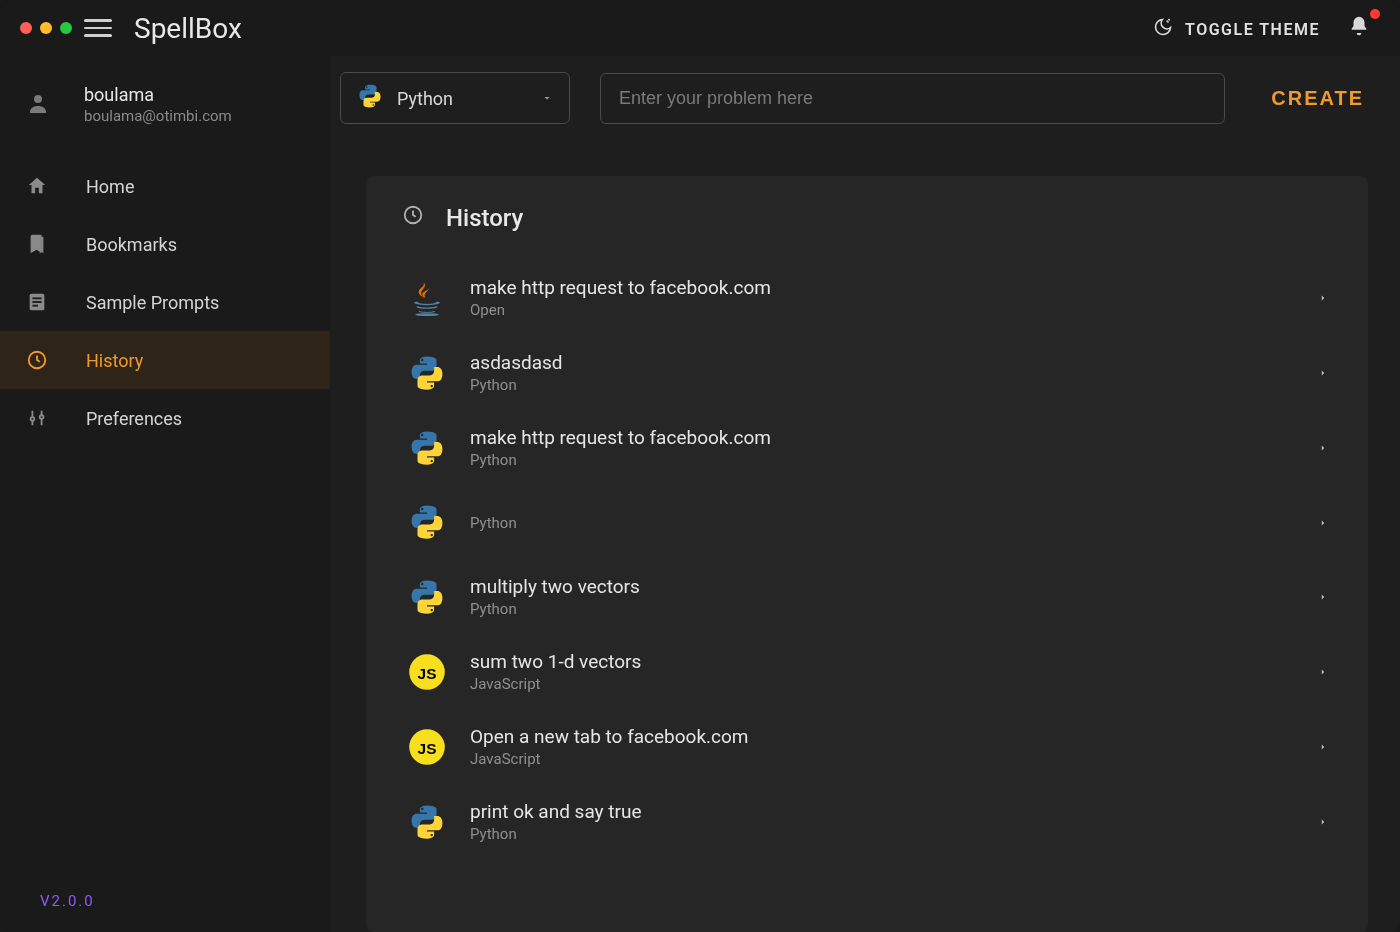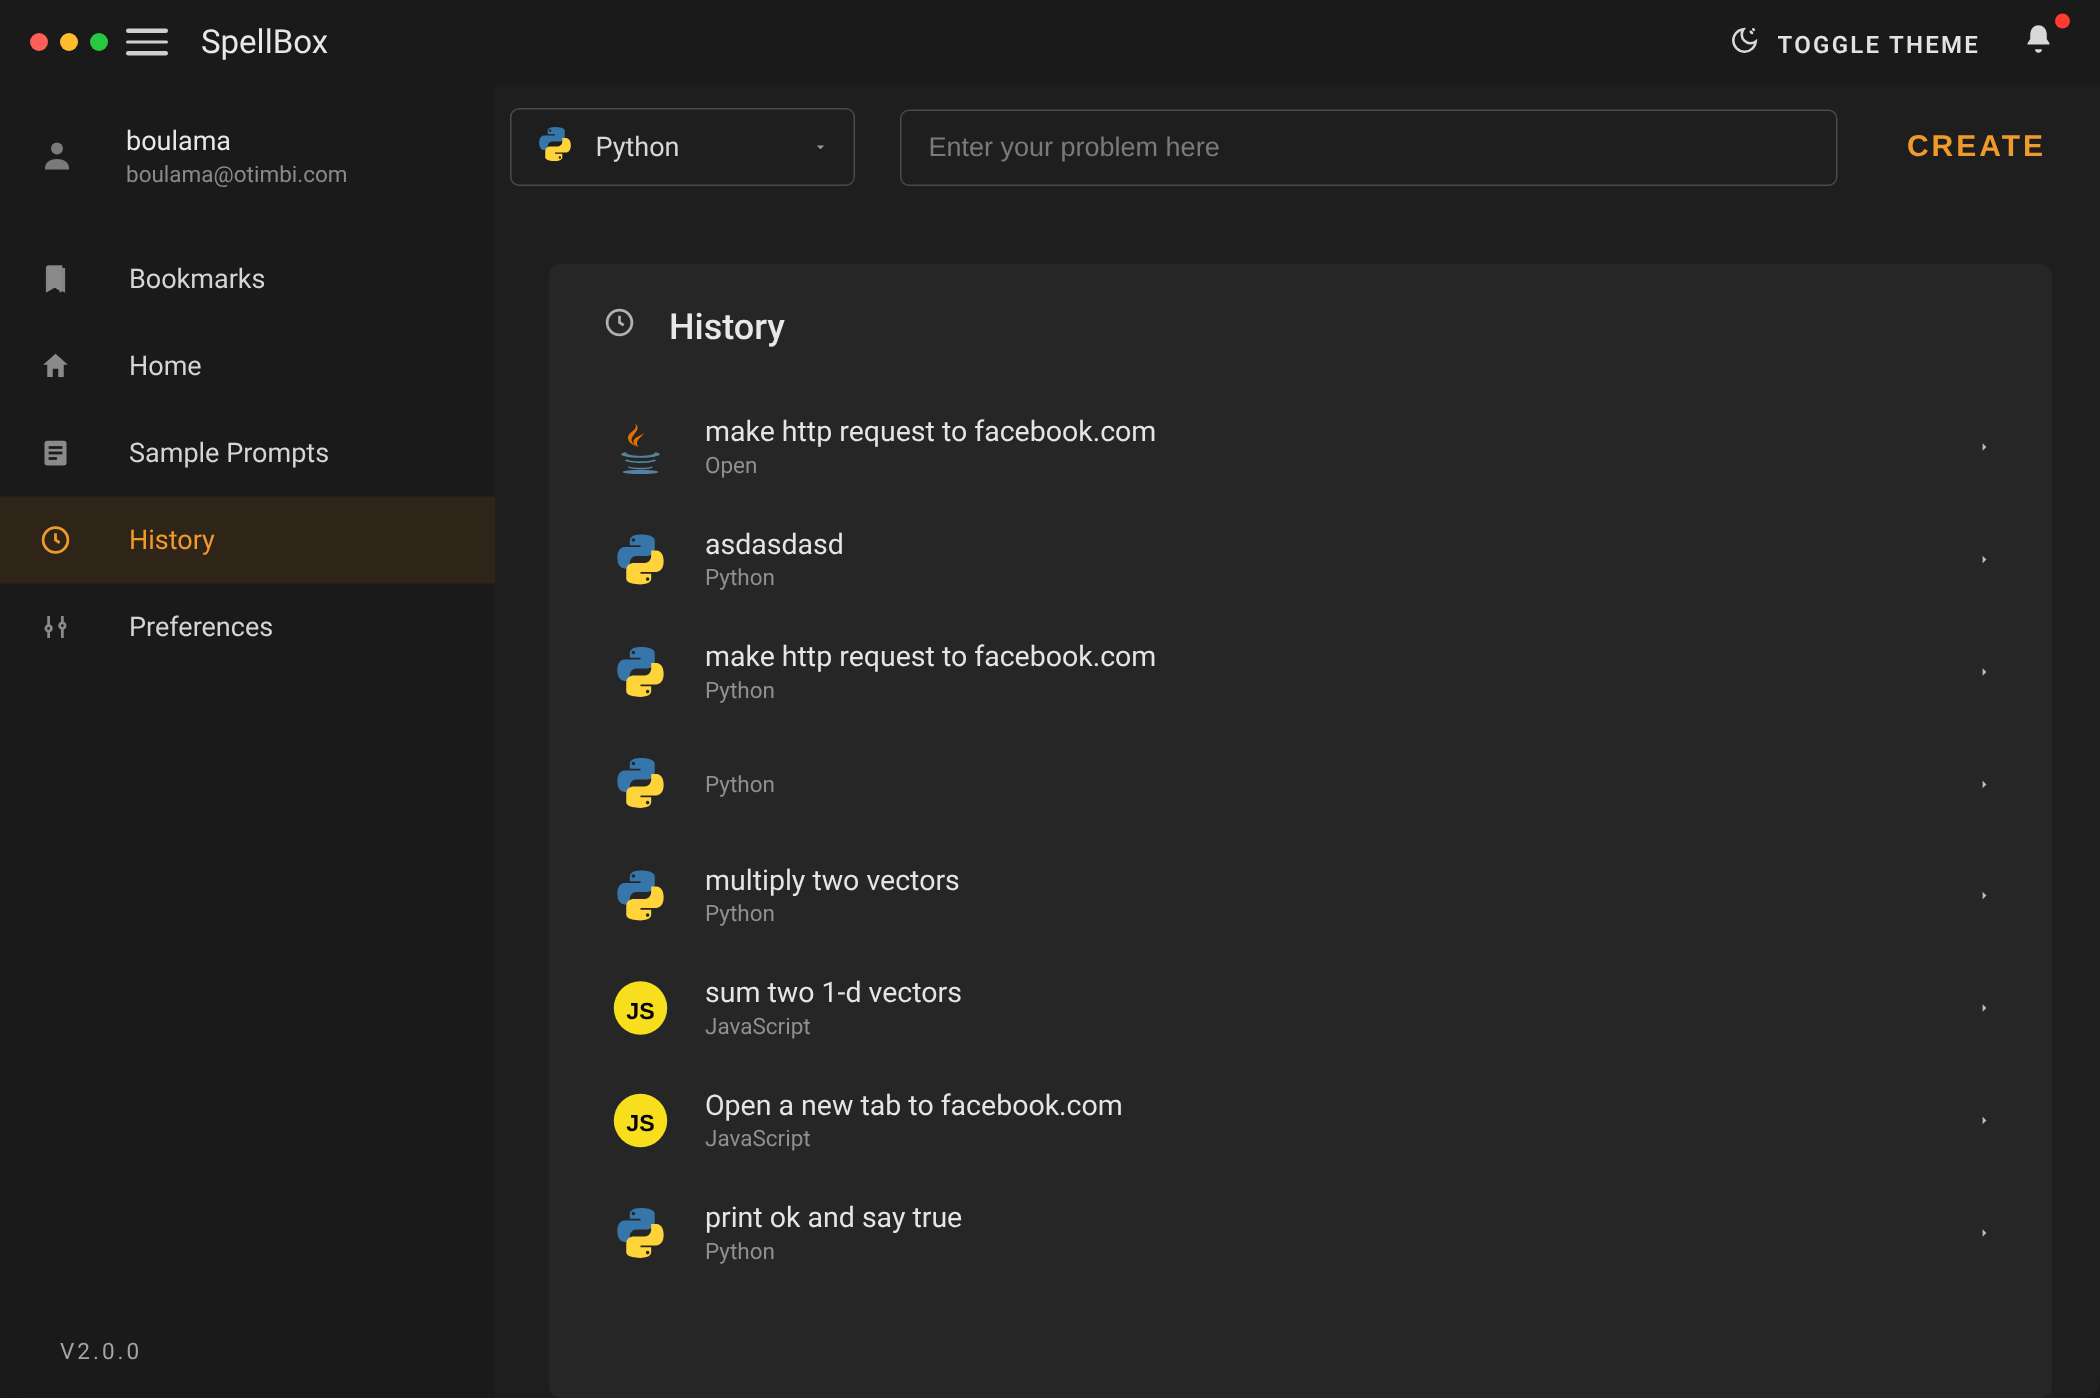--- a/index.html
+++ b/index.html
@@ -40,21 +40,21 @@
   .tl-yellow { background: #ffbd2e; }
   .tl-green { background: #27c93f; }
   .hamburger {
     width: 28px; height: 28px; display: flex; flex-direction: column;
     justify-content: center; gap: 5px; margin-right: 22px; cursor: pointer;
   }
   .hamburger span {
     display: block; height: 2.5px; background: #d0d0d0; border-radius: 2px;
   }
   .app-title {
-    font-size: 22px; font-weight: 400; color: #e8e8e8;
+    font-size: 28px; font-weight: 400; color: #e8e8e8;
   }
   .titlebar-right {
     margin-left: auto; display: flex; align-items: flex-end; gap: 28px;
   }
   .theme-toggle {
     display: flex; align-items: center; gap: 12px; color: #e2e2e2;
     font-size: 16px; font-weight: 600; letter-spacing: 1.5px; cursor: pointer;
   }
   .bell-wrap { position: relative; cursor: pointer; padding-right: 10px; }
   .bell-badge {
@@ -79,21 +79,21 @@
     display: flex; align-items: center; padding: 18px 26px;
     font-size: 18px; color: #d5d5d5; cursor: pointer;
   }
   .nav-item .nav-icon { width: 26px; margin-right: 34px; color: #8a8a8a; display:flex; align-items:center; }
   .nav-item.active {
     background: #2e2418; color: #ef9a2b;
   }
   .nav-item.active .nav-icon { color: #ef9a2b; }
   .sidebar-footer {
     margin-top: auto; padding: 22px 40px; font-size: 15px; letter-spacing: 2px;
-    color: #a3a3a3;
+    color: #8b5cf6;
   }
   .main {
     flex: 1; display: flex; flex-direction: column; background: #1e1e1e;
     overflow: hidden;
   }
   .toolbar {
     display: flex; align-items: center; gap: 30px; padding: 16px 20px 16px 10px;
     background: #1e1e1e;
   }
   .lang-select {
@@ -191,33 +191,33 @@
         <div>
           <div class="user-name">boulama</div>
           <div class="user-email">boulama@otimbi.com</div>
         </div>
       </div>
 
       <nav class="nav">
         <div class="nav-item">
           <span class="nav-icon">
             <svg width="22" height="22" viewBox="0 0 24 24" fill="currentColor">
-                <path d="M15 2H7a2 2 0 0 0-2 2v18l7-4 1 .6V6h4V2h-2zm4 2h-4v18l2-1.1 2 1.1V4z" opacity=".95"></path>
-                <path d="M6 3h10v18l-5-3-5 3V3z"></path>
-              </svg>
-          </span>
-          <span>Bookmarks</span>
+                <path d="M12 3l9 8h-3v9h-4v-6H10v6H6v-9H3l9-8z"></path>
+              </svg>
+          </span>
+          <span>Home</span>
         </div>
         <div class="nav-item">
           <span class="nav-icon">
             <svg width="22" height="22" viewBox="0 0 24 24" fill="currentColor">
-                <path d="M12 3l9 8h-3v9h-4v-6H10v6H6v-9H3l9-8z"></path>
-              </svg>
-          </span>
-          <span>Home</span>
+                <path d="M15 2H7a2 2 0 0 0-2 2v18l7-4 1 .6V6h4V2h-2zm4 2h-4v18l2-1.1 2 1.1V4z" opacity=".95"></path>
+                <path d="M6 3h10v18l-5-3-5 3V3z"></path>
+              </svg>
+          </span>
+          <span>Bookmarks</span>
         </div>
         <div class="nav-item">
           <span class="nav-icon">
             <svg width="22" height="22" viewBox="0 0 24 24" fill="currentColor">
                 <rect x="4" y="3" width="16" height="18" rx="2"></rect>
                 <rect x="7" y="7" width="10" height="2" fill="#1a1a1a"></rect>
                 <rect x="7" y="11" width="10" height="2" fill="#1a1a1a"></rect>
                 <rect x="7" y="15" width="6" height="2" fill="#1a1a1a"></rect>
               </svg>
           </span>

